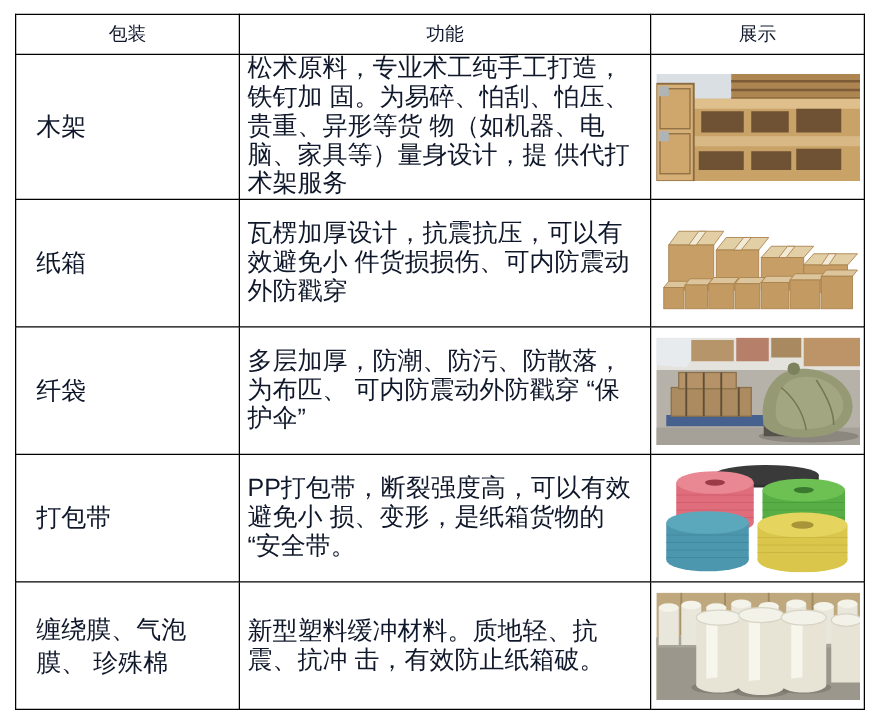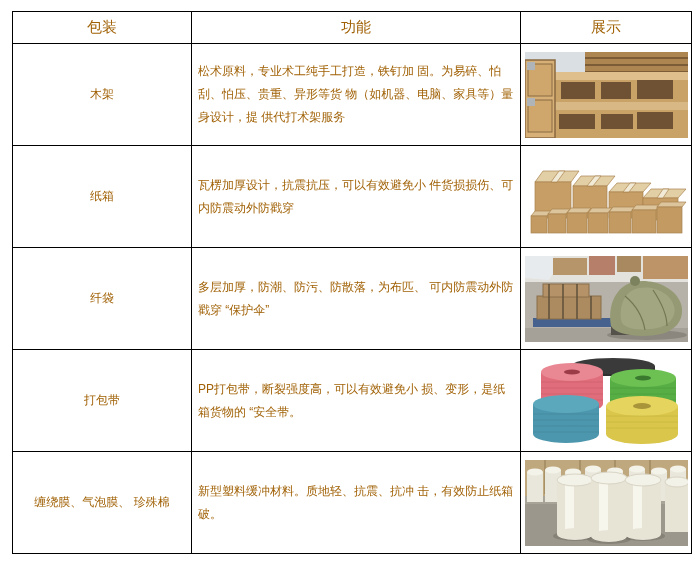--- a/index.html
+++ b/index.html
@@ -1,25 +1,25 @@
 <!DOCTYPE html>
 <html><head>
 <meta charset="utf-8">
 <style>
   * { margin:0; padding:0; box-sizing:border-box; }
   html,body { width:699px; height:570px; background:#ffffff;
     font-family:"Liberation Sans","DejaVu Sans",sans-serif; }
   .page { position:relative; width:699px; height:570px; background:#fff; overflow:hidden; }
   table.pack { position:absolute; left:12px; top:11px; width:679px;
     border-collapse:collapse; table-layout:fixed; }
-  table.pack th, table.pack td { border:1px solid #000; color:#a16207; }
+  table.pack th, table.pack td { border:1px solid #000; color:#0f172a; }
   table.pack th { height:32px; font-weight:normal; font-size:15px; text-align:center; }
-  table.pack td { height:102px; font-size:12px; }
+  table.pack td { height:102px; font-size:20px; }
   col.c1 { width:179px; } col.c2 { width:329px; } col.c3 { width:171px; }
-  td.name { text-align:center; vertical-align:middle; padding:0 5px; }
+  td.name { vertical-align:middle; padding:0 16px; }
   td.desc { vertical-align:middle; text-align:left; padding:0 6px 0 6px; line-height:23px; }
   td.shot { vertical-align:middle; padding:0; }
   .photo { width:163px; height:86px; margin:0 auto; display:block; overflow:hidden; }
   .photo svg { display:block; width:100%; height:100%; }
 </style>
 </head>
 <body>
 
 <div class="page">
   <table class="pack">

